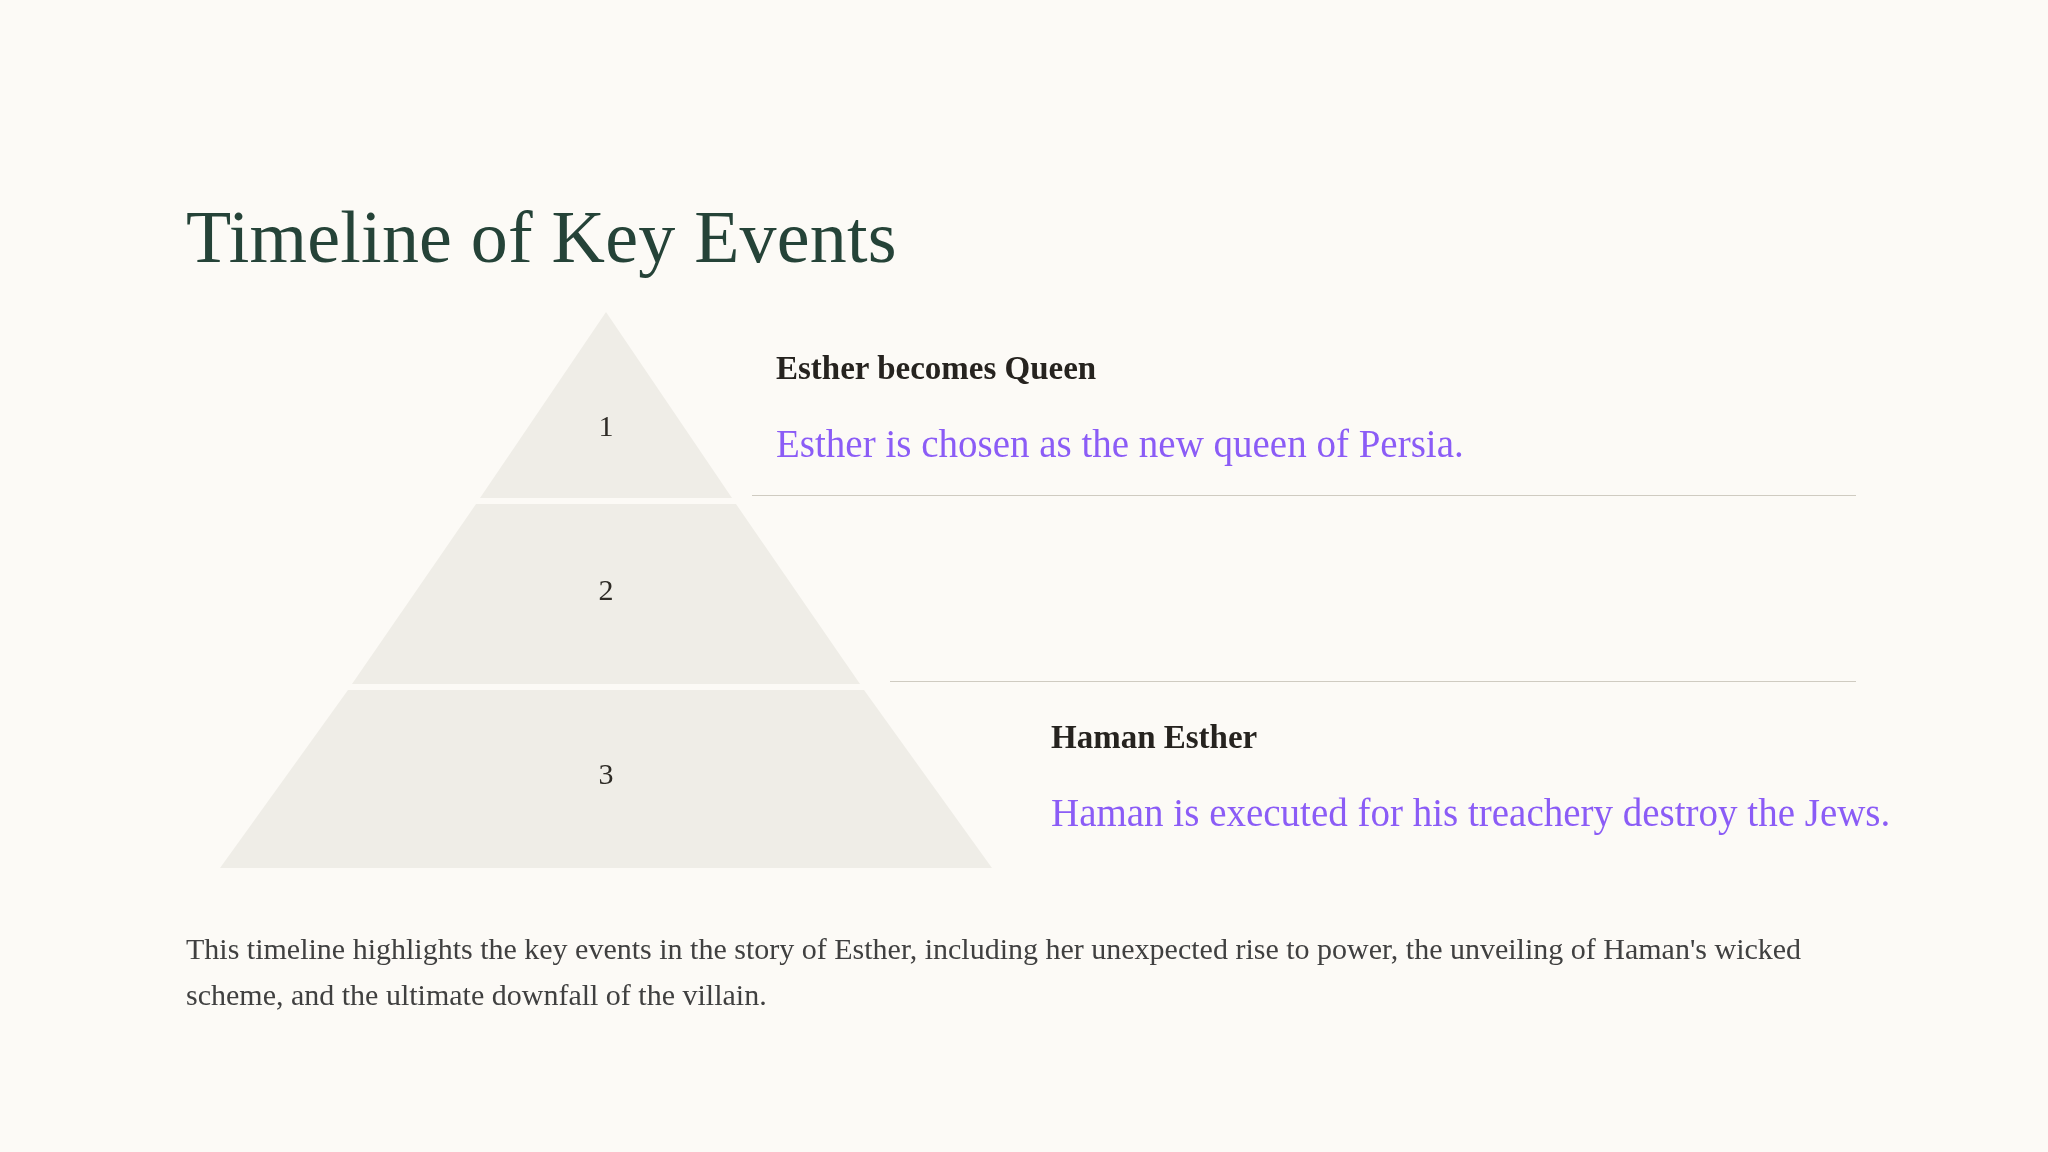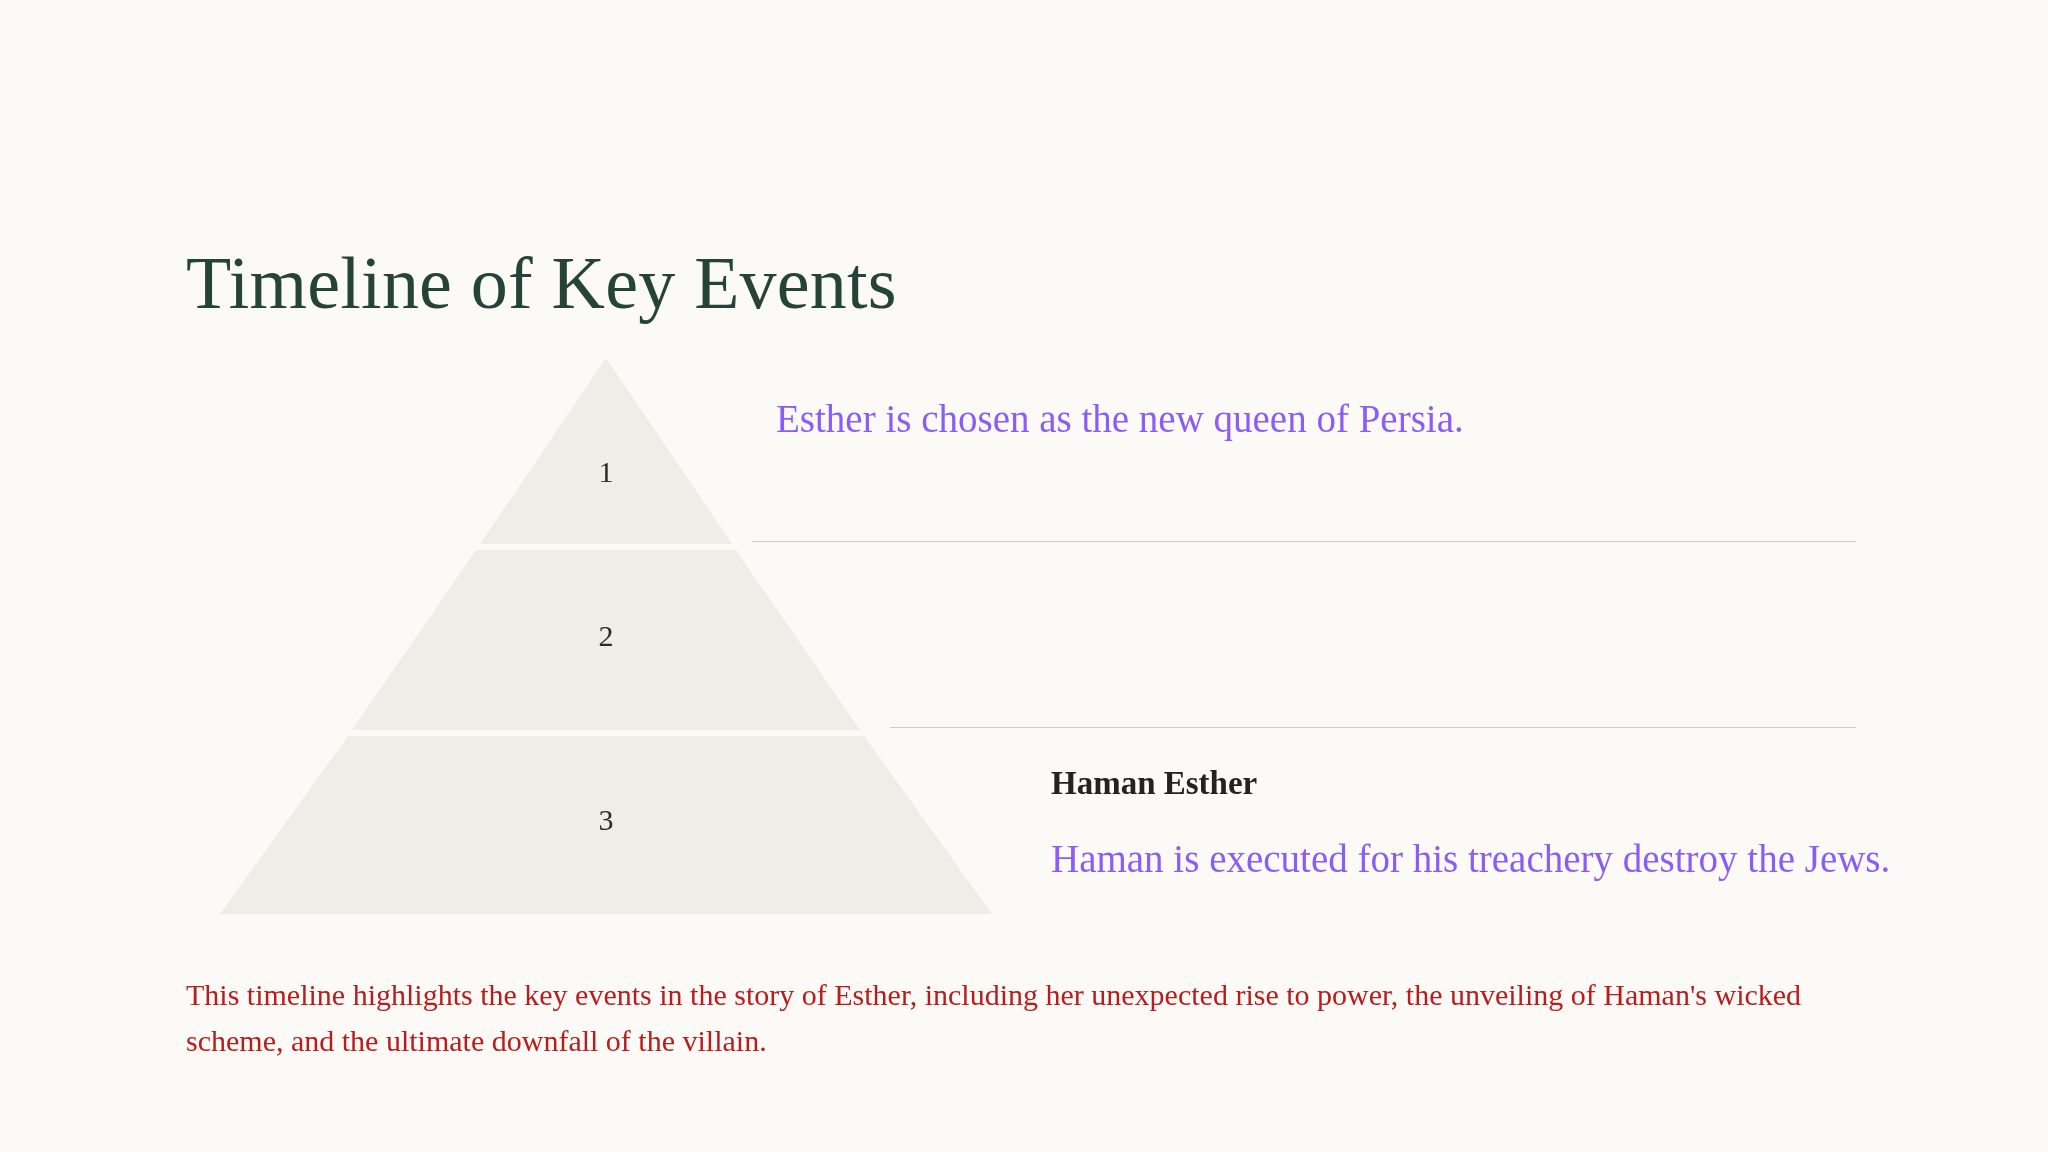--- a/index.html
+++ b/index.html
@@ -15,21 +15,20 @@
     overflow: hidden;
     position: relative;
   }
 
   .slide {
     position: absolute;
     inset: 0;
     width: 2048px;
     height: 1096px;
     background: #FCFAF6;
-    margin-top: 46px;
   }
 
   
   .page-title {
     position: absolute;
     left: 186px;
     top: 148px;
     font-size: 74px;
     line-height: 1.08;
     font-weight: 400;
@@ -106,21 +105,21 @@
   .divider.d2 { left: 890px; top: 681px; width: 966px; }
 
   
   .caption {
     position: absolute;
     left: 186px;
     top: 896px;
     width: 1690px;
     font-size: 30px;
     line-height: 1.52;
-    color: #b91c1c;
+    color: #404040;
     font-weight: 400;
   }
 </style>
 </head>
 <body>
 
 <div class="slide">
 
   <h1 class="page-title">Timeline of Key Events</h1>
 
@@ -133,20 +132,21 @@
       <polygon points="290,192 550,192 674,372 166,372" fill="#EFEDE7"></polygon>
 
       <polygon points="162,378 678,378 806,556 34,556" fill="#EFEDE7"></polygon>
     </svg>
 
     <div class="level-number n1">1</div>
     <div class="level-number n2">2</div>
     <div class="level-number n3">3</div>
 
     <div class="row row-1">
+      <p class="row-heading">Esther becomes Queen</p>
       <p class="row-desc">Esther is chosen as the new queen of Persia.</p>
     </div>
 
     <div class="divider d1"></div>
 
 
     <div class="divider d2"></div>
 
     <div class="row row-3">
       <p class="row-heading">Haman Esther</p>

